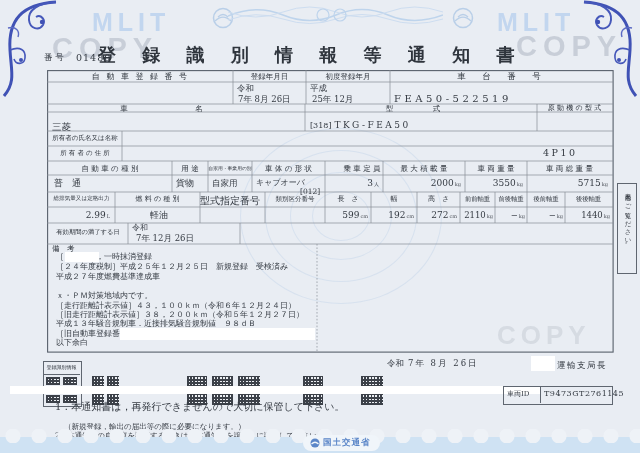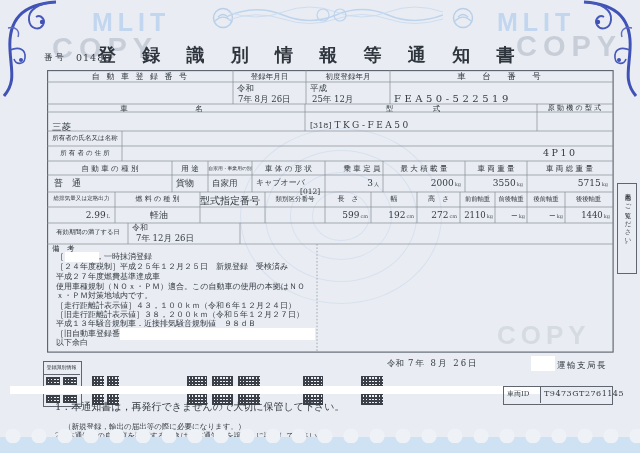--- a/index.html
+++ b/index.html
@@ -186,21 +186,20 @@
   </span>
 
   <span class="t c hdr" style="left:48px;top:229px;width:80px;font-size:6.3px;">有効期間の満了する日</span>
   <span class="t" style="left:132px;top:224px;font-size:8px;">令和</span>
   <span class="t" style="left:136px;top:234px;font-size:8.5px;">7年 12月 26日</span>
 
   <span class="t hdr" style="left:52px;top:245px;font-size:7.5px;">備　考</span>
   <span class="t" style="left:56px;top:253px;font-size:8px;">［　　　］，一時抹消登録</span>
   <span class="t" style="left:56px;top:263px;font-size:8px;">［２４年度税制］平成２５年１２月２５日　新規登録　受検済み</span>
   <span class="t" style="left:56px;top:273px;font-size:8px;">平成２７年度燃費基準達成車</span>
-  <span class="t" style="left:56px;top:283px;font-size:8px;">使用車種規制（ＮＯｘ・ＰＭ）適合。この自動車の使用の本拠はＮＯ</span>
   <span class="t" style="left:56px;top:292px;font-size:8px;">ｘ・ＰＭ対策地域内です。</span>
   <span class="t" style="left:56px;top:302px;font-size:8px;">［走行距離計表示値］４３，１００ｋｍ（令和６年１２月２４日）</span>
   <span class="t" style="left:56px;top:311px;font-size:8px;">［旧走行距離計表示値］３８，２００ｋｍ（令和５年１２月２７日）</span>
   <span class="t" style="left:56px;top:320px;font-size:8px;">平成１３年騒音規制車．近接排気騒音規制値　９８ｄＢ</span>
   <span class="t" style="left:56px;top:330px;font-size:8px;">［旧自動車登録番号］</span>
   <span class="t" style="left:56px;top:339px;font-size:8px;">以下余白</span>
   <div class="redact" style="left:65px;top:252px;width:34px;height:10px;"></div>
   <div class="redact" style="left:120px;top:328px;width:195px;height:12px;"></div>
 
   <div class="box" style="left:617px;top:183px;width:18px;height:89px;">
@@ -239,14 +238,21 @@
   <div style="position:absolute;left:540px;top:386px;width:0;height:17px;border-left:0.8px solid #5f6670;"></div>
   <span class="t" style="left:507px;top:391px;font-size:7px;">車両ID</span>
   <span class="t" style="left:544px;top:390px;font-size:8px;letter-spacing:0.5px;">T9473GT2761145</span>
 
   <span class="t" style="left:55px;top:402px;font-size:10px;">1．本通知書は，再発行できませんので大切に保管して下さい。</span>
   <span class="t" style="left:64px;top:423px;font-size:7.5px;">（新規登録，輸出の届出等の際に必要になります。）</span>
   <span class="t" style="left:55px;top:432px;font-size:7.5px;">2．本通知書の自動車を譲渡するときは，本通知書を譲受人に譲渡して下さい。</span>
 
   <div class="band"></div>
   <div class="band-scallop"></div>
+  <div style="position:absolute;left:303px;top:435px;background:#f0f5fa;border-radius:8px;padding:2px 9px 2px 7px;display:flex;align-items:center;gap:3px;">
+    <svg style="position:static;" width="10" height="10" viewBox="0 0 10 10">
+      <circle cx="5" cy="5" r="4.5" fill="#5b86c8"></circle>
+      <path d="M1.5 6 Q5 2.5 8.5 6" fill="none" stroke="#f0f5fa" stroke-width="1.2"></path>
+    </svg>
+    <span style="color:#5b86c8;font-size:8.5px;font-weight:bold;letter-spacing:1px;font-family:'DejaVu Sans','Liberation Sans',sans-serif;">国土交通省</span>
+  </div>
 
 </div>
 
 </body></html>

